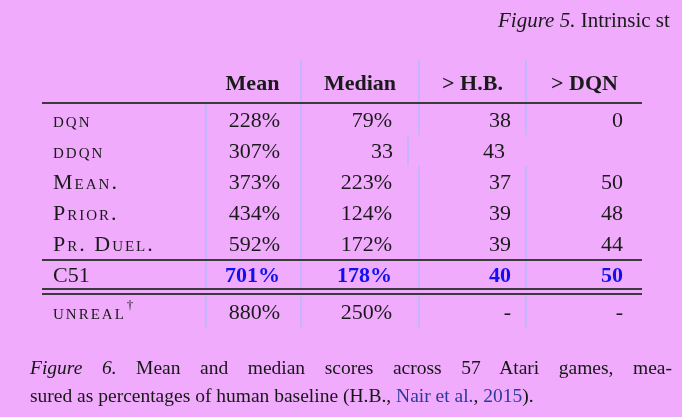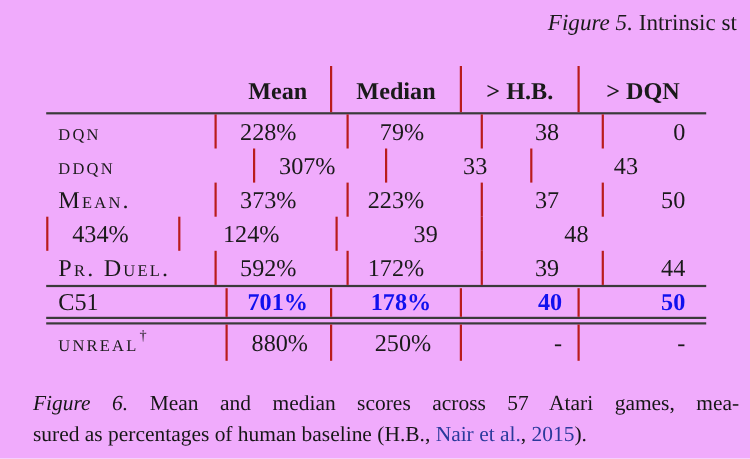--- a/index.html
+++ b/index.html
@@ -32,23 +32,23 @@
   }
   .trow { display: flex; }
   .cell { box-sizing: border-box; }
 
   .c-label  { width: 163px; padding-left: 11px; }
   .c-mean   { width: 95px;  padding-right: 20px; padding-left: 48px; }
   .c-median { width: 118px; padding-right: 26px; }
   .c-hb     { width: 107px; padding-right: 14px; }
   .c-dqn    { width: 117px; padding-right: 19px; }
 
-  .vb { border-left: 2px solid #b91c1c; }
+  .vb { border-left: 2px solid #c4b5fd; }
 
-  .brow { height: 31px; font-size: 22px; gap: 25px; }
+  .brow { height: 31px; font-size: 22px; }
   .row-c51 { height: 27px; font-size: 22px; align-items: center; }
   .row-unreal { height: 33px; font-size: 22px; }
 
   .num {
     display: flex;
     align-items: center;
     justify-content: flex-end;
     text-align: right;
   }
   .labelcell {
@@ -139,20 +139,21 @@
       <div class="cell c-dqn num vb">43</div>
     </div>
     <div class="trow brow">
       <div class="cell c-label labelcell sc">Mean.</div>
       <div class="cell c-mean num vb">373%</div>
       <div class="cell c-median num vb">223%</div>
       <div class="cell c-hb num vb">37</div>
       <div class="cell c-dqn num vb">50</div>
     </div>
     <div class="trow brow">
+      <div class="cell c-label labelcell sc">Prior.</div>
       <div class="cell c-mean num vb">434%</div>
       <div class="cell c-median num vb">124%</div>
       <div class="cell c-hb num vb">39</div>
       <div class="cell c-dqn num vb">48</div>
     </div>
     <div class="trow brow">
       <div class="cell c-label labelcell sc">Pr. Duel.</div>
       <div class="cell c-mean num vb">592%</div>
       <div class="cell c-median num vb">172%</div>
       <div class="cell c-hb num vb">39</div>

